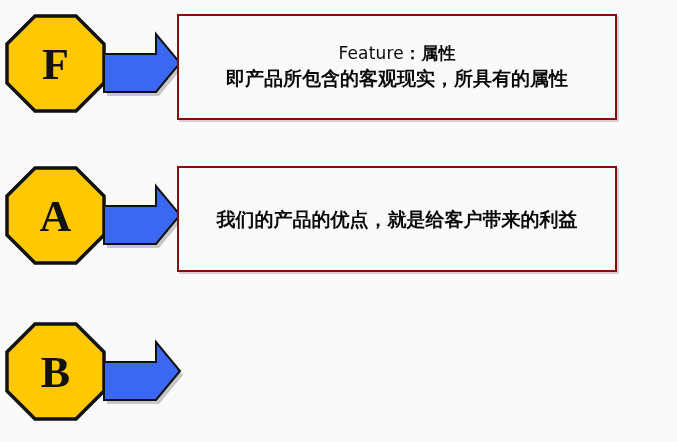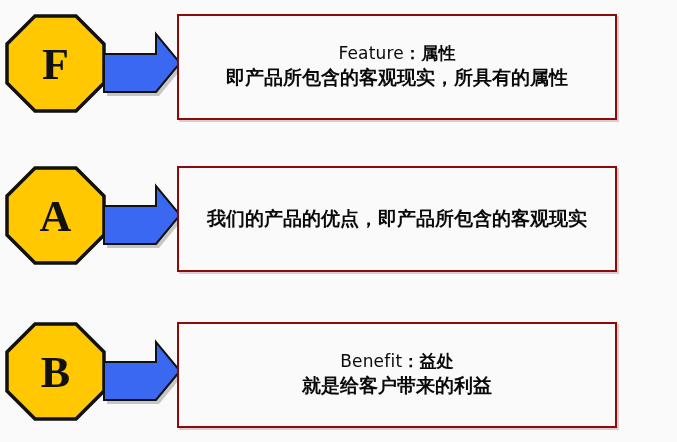--- a/index.html
+++ b/index.html
@@ -83,21 +83,21 @@
     font-weight: 400;
     color: #0a0a0a;
     line-height: 23px;
     white-space: nowrap;
     letter-spacing: 0.2px;
   }
   .line-title .cjk {
     font-weight: 700;
   }
   .line-desc {
-    font-family: Liberation Mono, monospace;
+    font-family: Liberation Serif, serif;
     font-size: 19px;
     font-weight: 700;
     color: #0a0a0a;
     line-height: 26px;
     white-space: nowrap;
     margin-top: 1px;
   }
 </style>
 </head>
 <body>
@@ -132,38 +132,32 @@
         <text class="badge-letter" x="50.5" y="65" text-anchor="middle">A</text>
       </svg>
     </div>
     <div class="arrow">
       <svg viewBox="0 0 84 75" xmlns="http://www.w3.org/2000/svg">
         <polygon points="4,28 56,28 56,8 80,37 56,66 4,66" fill="#9a9a9a" opacity="0.55" transform="translate(3,4)"></polygon>
         <polygon points="4,28 56,28 56,8 80,37 56,66 4,66" fill="#3b68f0" stroke="#111111" stroke-width="2" stroke-linejoin="miter"></polygon>
       </svg>
     </div>
     <div class="textbox">
-      <div class="line-desc">我们的产品的优点，即产品所包含的客观现实</div>
+      <div class="line-desc">我们的产品的优点，就是给客户带来的利益</div>
     </div>
   </div>
 
   <div class="fab-row" style="top:314px;">
     <div class="badge">
       <svg viewBox="0 0 101 99" xmlns="http://www.w3.org/2000/svg">
         <polygon points="30,2 71,2 99,30 99,69 71,97 30,97 2,69 2,30" fill="#ffc800" stroke="#111111" stroke-width="3.5" stroke-linejoin="miter"></polygon>
         <text class="badge-letter" x="50.5" y="65" text-anchor="middle">B</text>
       </svg>
     </div>
     <div class="arrow">
       <svg viewBox="0 0 84 75" xmlns="http://www.w3.org/2000/svg">
         <polygon points="4,28 56,28 56,8 80,37 56,66 4,66" fill="#9a9a9a" opacity="0.55" transform="translate(3,4)"></polygon>
         <polygon points="4,28 56,28 56,8 80,37 56,66 4,66" fill="#3b68f0" stroke="#111111" stroke-width="2" stroke-linejoin="miter"></polygon>
       </svg>
     </div>
-    <div class="textbox">
-      <div class="line-title">
-        <span>Benefit</span><span class="cjk">：益处</span>
-      </div>
-      <div class="line-desc">就是给客户带来的利益</div>
-    </div>
   </div>
 
 </div>
 
 </body></html>

